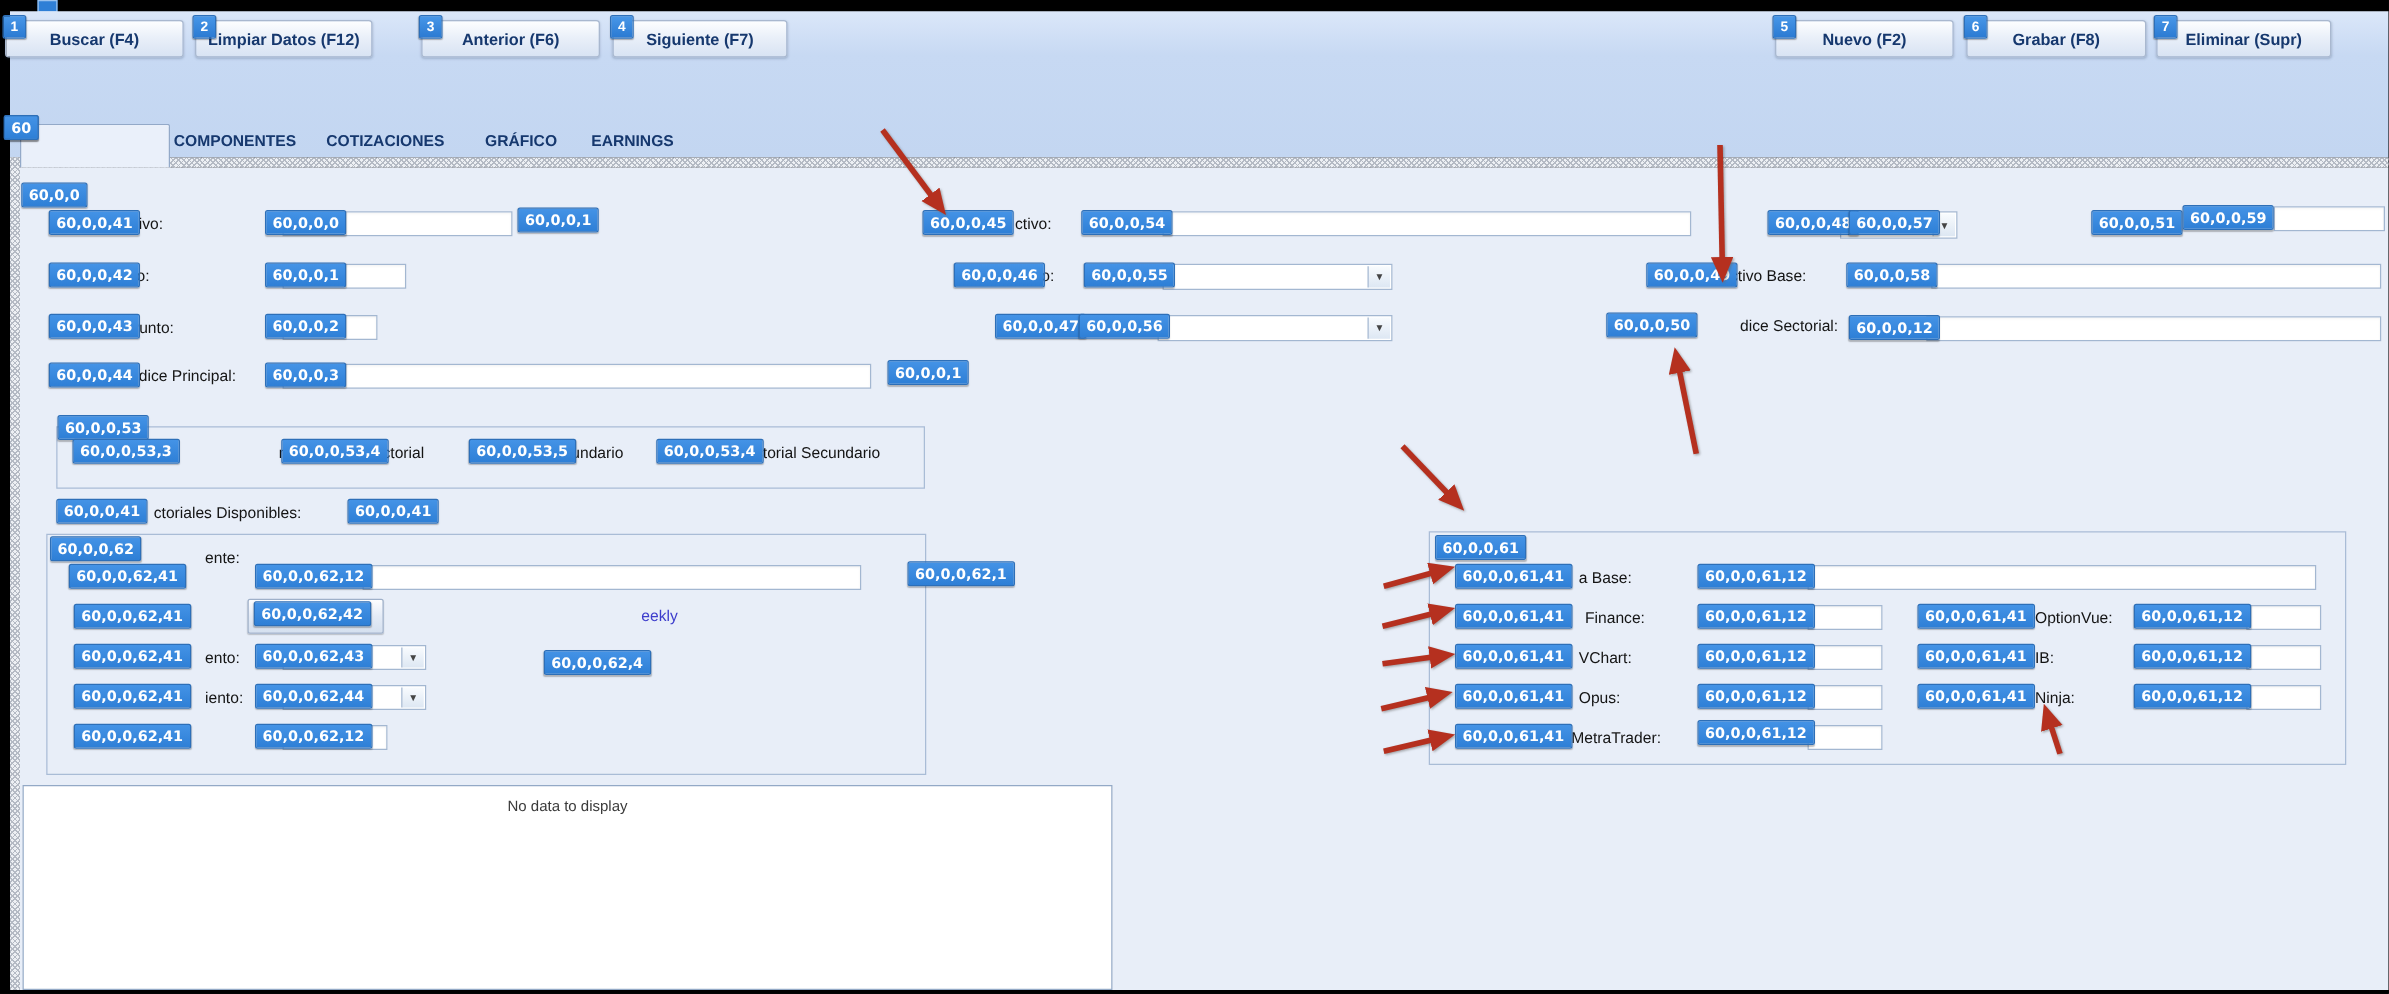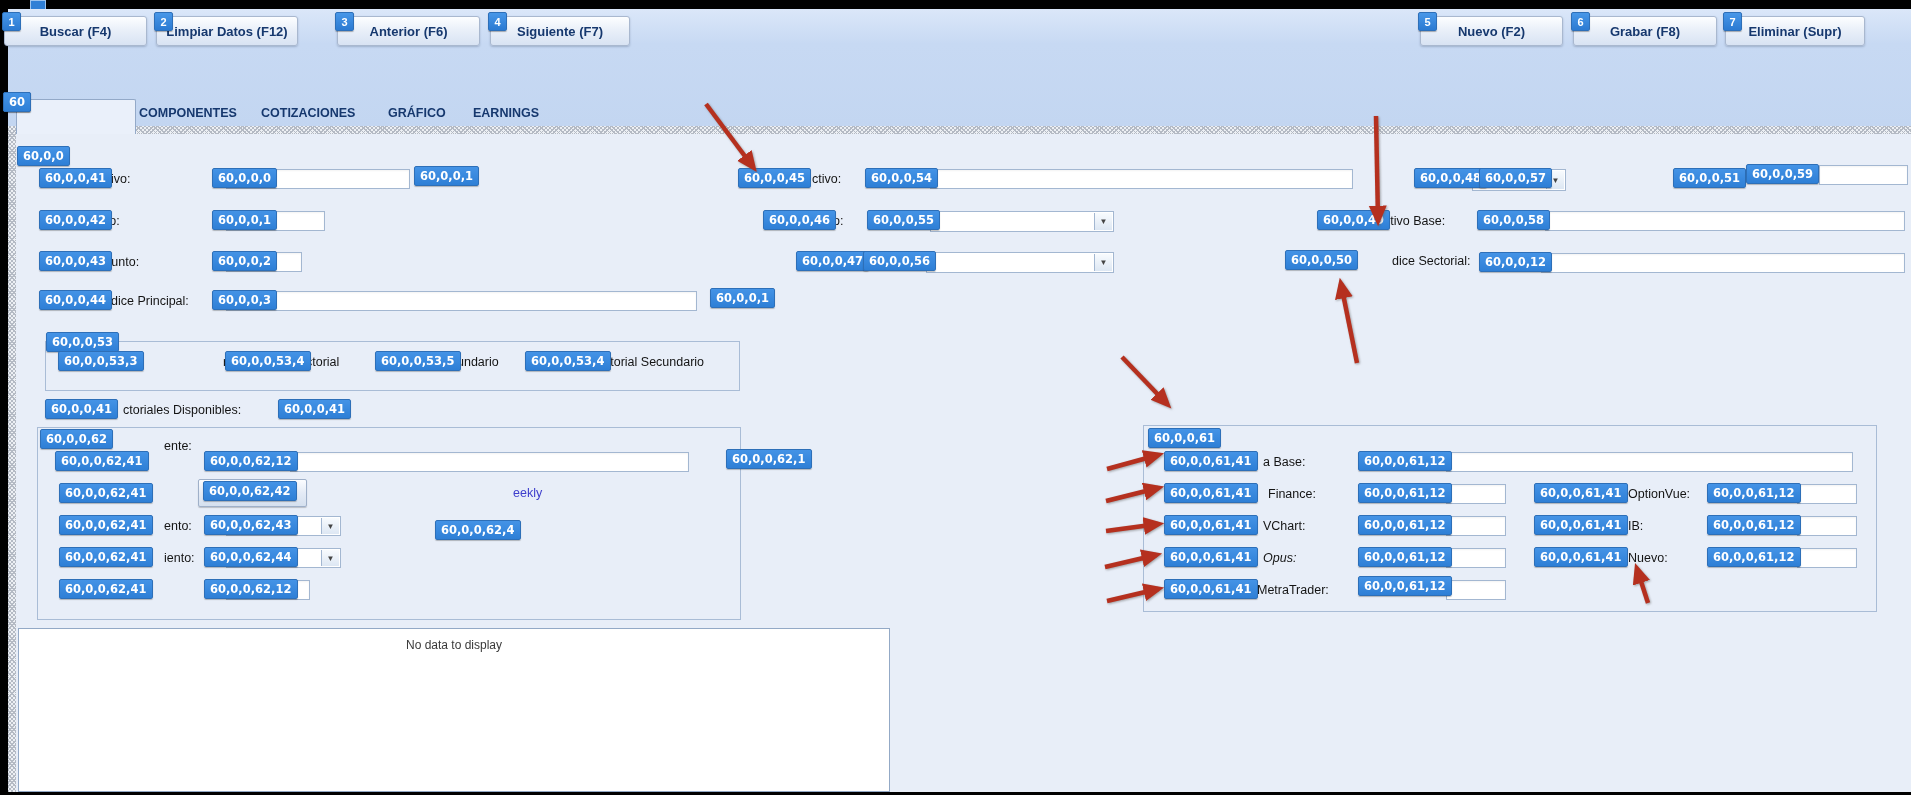--- a/index.html
+++ b/index.html
@@ -111,22 +111,22 @@
       <div class="lbl" style="left: 164px; top: 551px;">iento:</div>
       <div class="lbl" style="left: 812px; top: 172px;">ctivo:</div>
       <div class="lbl" style="left: 833px; top: 214px;">o:</div>
       <div class="lbl" style="left: 1384px; top: 214px;">ctivo Base:</div>
       <div class="lbl" style="left: 1355px; top: 254px; margin-left: 37px;">dice Sectorial:</div>
       <div class="lbl" style="left: 1263px; top: 455px;">a Base:</div>
       <div class="lbl" style="left: 1268px; top: 487px;">Finance:</div>
       <div class="lbl" style="left: 1628px; top: 487px;">OptionVue:</div>
       <div class="lbl" style="left: 1263px; top: 519px;">VChart:</div>
       <div class="lbl" style="left: 1628px; top: 519px;">IB:</div>
-      <div class="lbl" style="left: 1263px; top: 551px; font-style: italic;">Opus:</div>
-      <div class="lbl" style="left: 1628px; top: 551px;">Nuevo:</div>
+      <div class="lbl" style="left: 1263px; top: 551px;">Opus:</div>
+      <div class="lbl" style="left: 1628px; top: 551px;">Ninja:</div>
       <div class="lbl" style="left: 1257px; top: 583px;">MetraTrader:</div>
       <div class="bluetxt" style="left: 513px; top: 486px;">eekly</div>
       <div class="inp" style="left: 226px; top: 169px; width: 184px; height: 20px;"></div>
       <div class="inp" style="left: 226px; top: 211px; width: 99px; height: 20px;"></div>
       <div class="inp" style="left: 226px; top: 252px; width: 76px; height: 20px;"></div>
       <div class="inp" style="left: 226px; top: 291px; width: 471px; height: 20px;"></div>
       <div class="inp" style="left: 930px; top: 169px; width: 423px; height: 20px;"></div>
       <div class="inp" style="left: 1819px; top: 165px; width: 89px; height: 20px;"></div>
       <div class="inp" style="left: 1545px; top: 211px; width: 360px; height: 20px;"></div>
       <div class="inp" style="left: 1541px; top: 253px; width: 364px; height: 20px;"></div>

